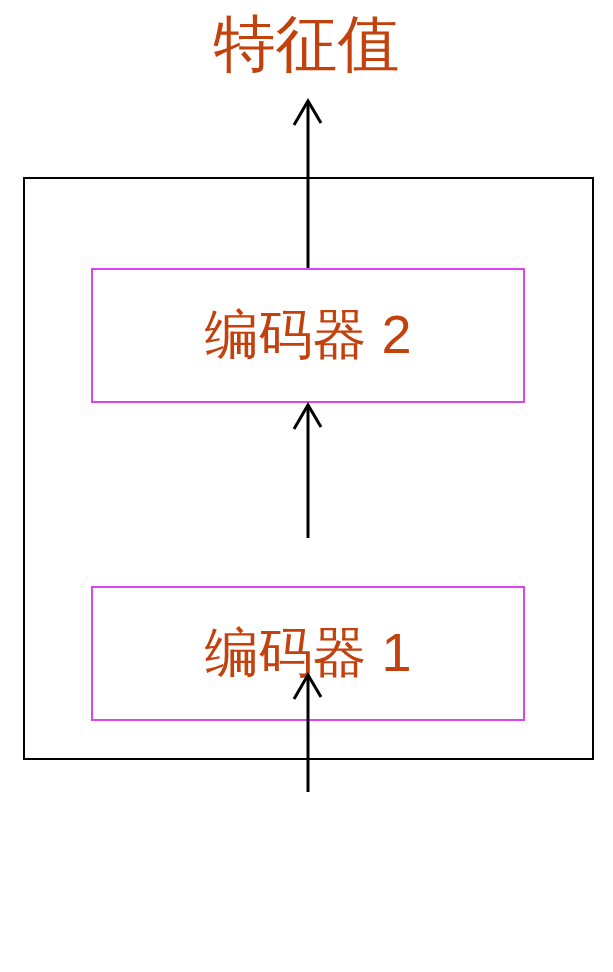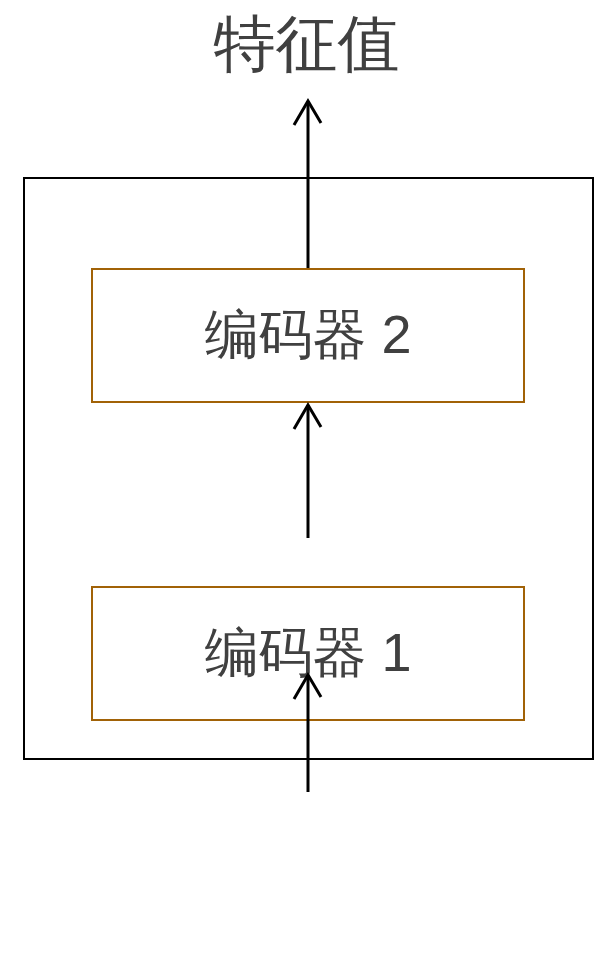--- a/index.html
+++ b/index.html
@@ -7,21 +7,21 @@
     padding: 0;
     background: #ffffff;
   }
   .canvas {
     position: relative;
     width: 613px;
     height: 792px;
     background: #ffffff;
     overflow: hidden;
     font-family: "Liberation Sans", sans-serif;
-    color: #404040;
+    color: #c2410c;
   }
   .label {
     position: absolute;
     left: 0;
     width: 613px;
     text-align: center;
     white-space: nowrap;
   }
   .output-label {
     top: 6px;
@@ -40,21 +40,21 @@
     width: 571px;
     height: 583px;
     border: 2px solid #000000;
     box-sizing: border-box;
     background: transparent;
   }
   .enc-box {
     position: absolute;
     left: 91px;
     width: 434px;
-    border: 2px solid #a16207;
+    border: 2px solid #d946ef;
     box-sizing: border-box;
     background: #ffffff;
     display: flex;
     align-items: center;
     justify-content: center;
     font-size: 54px;
     white-space: nowrap;
   }
   .enc-box.enc2 { top: 268px; height: 135px; }
   .enc-box.enc1 { top: 539px; height: 135px; margin-top: 47px; }

